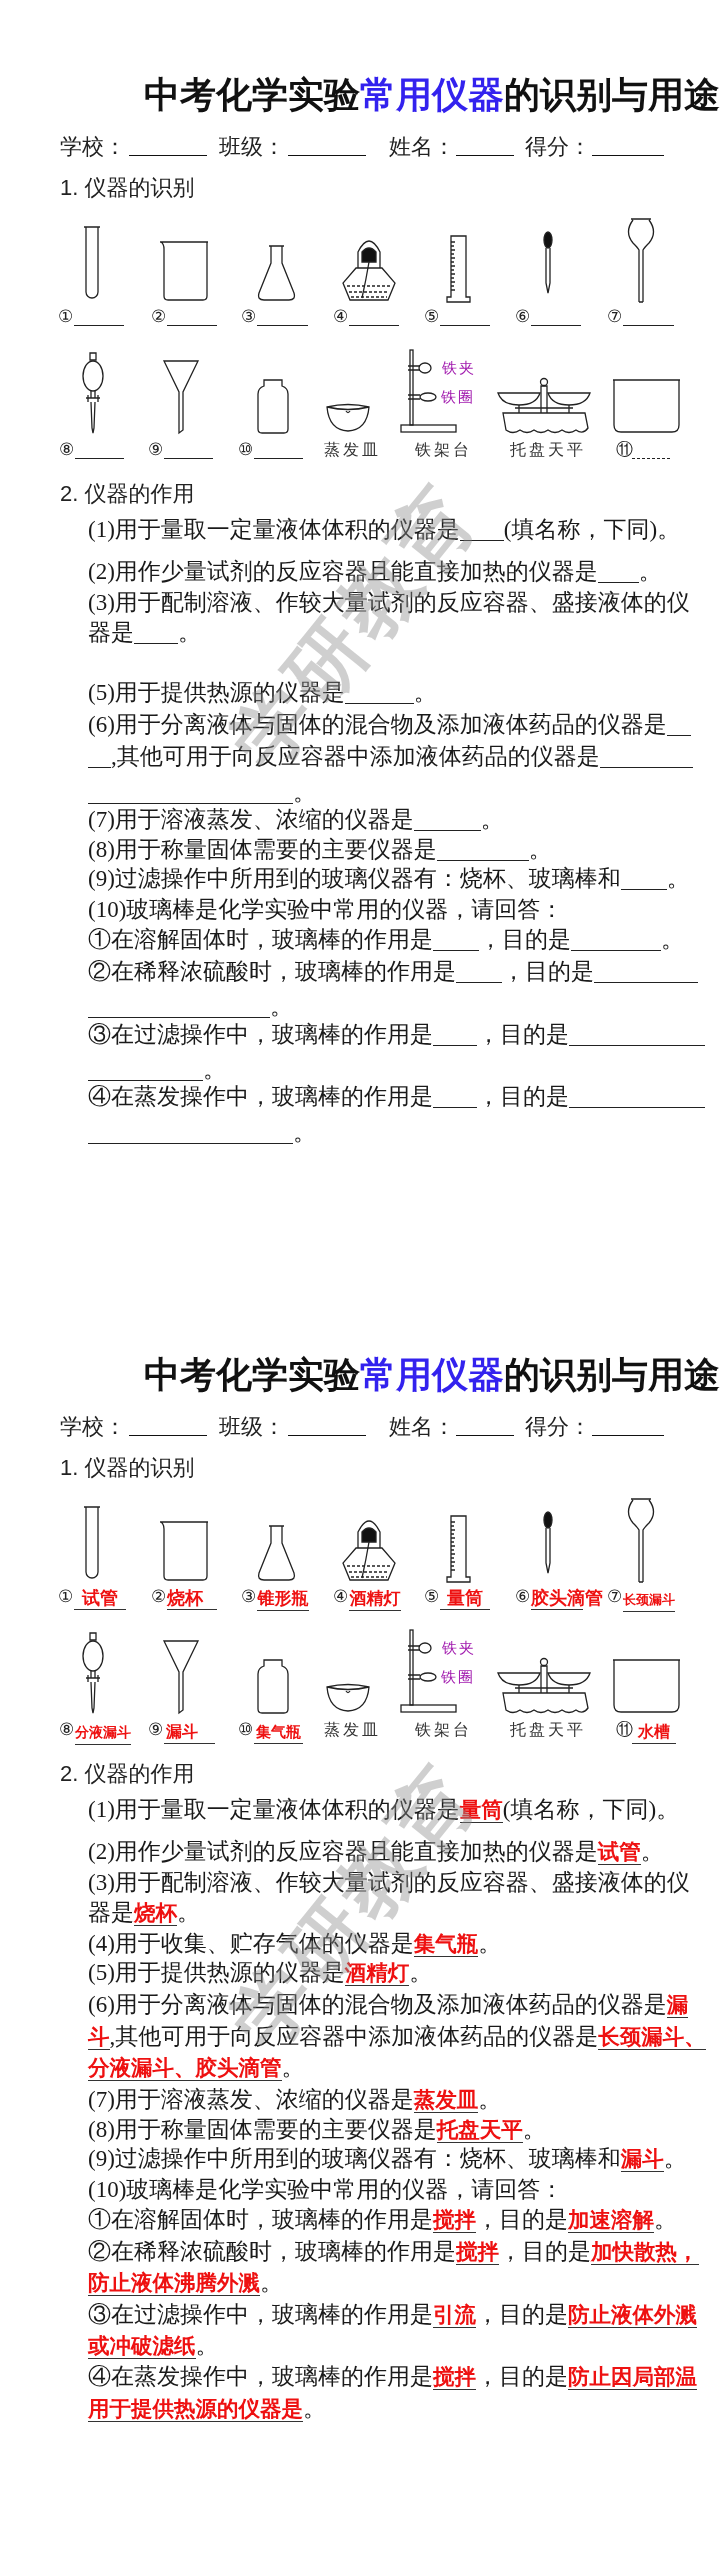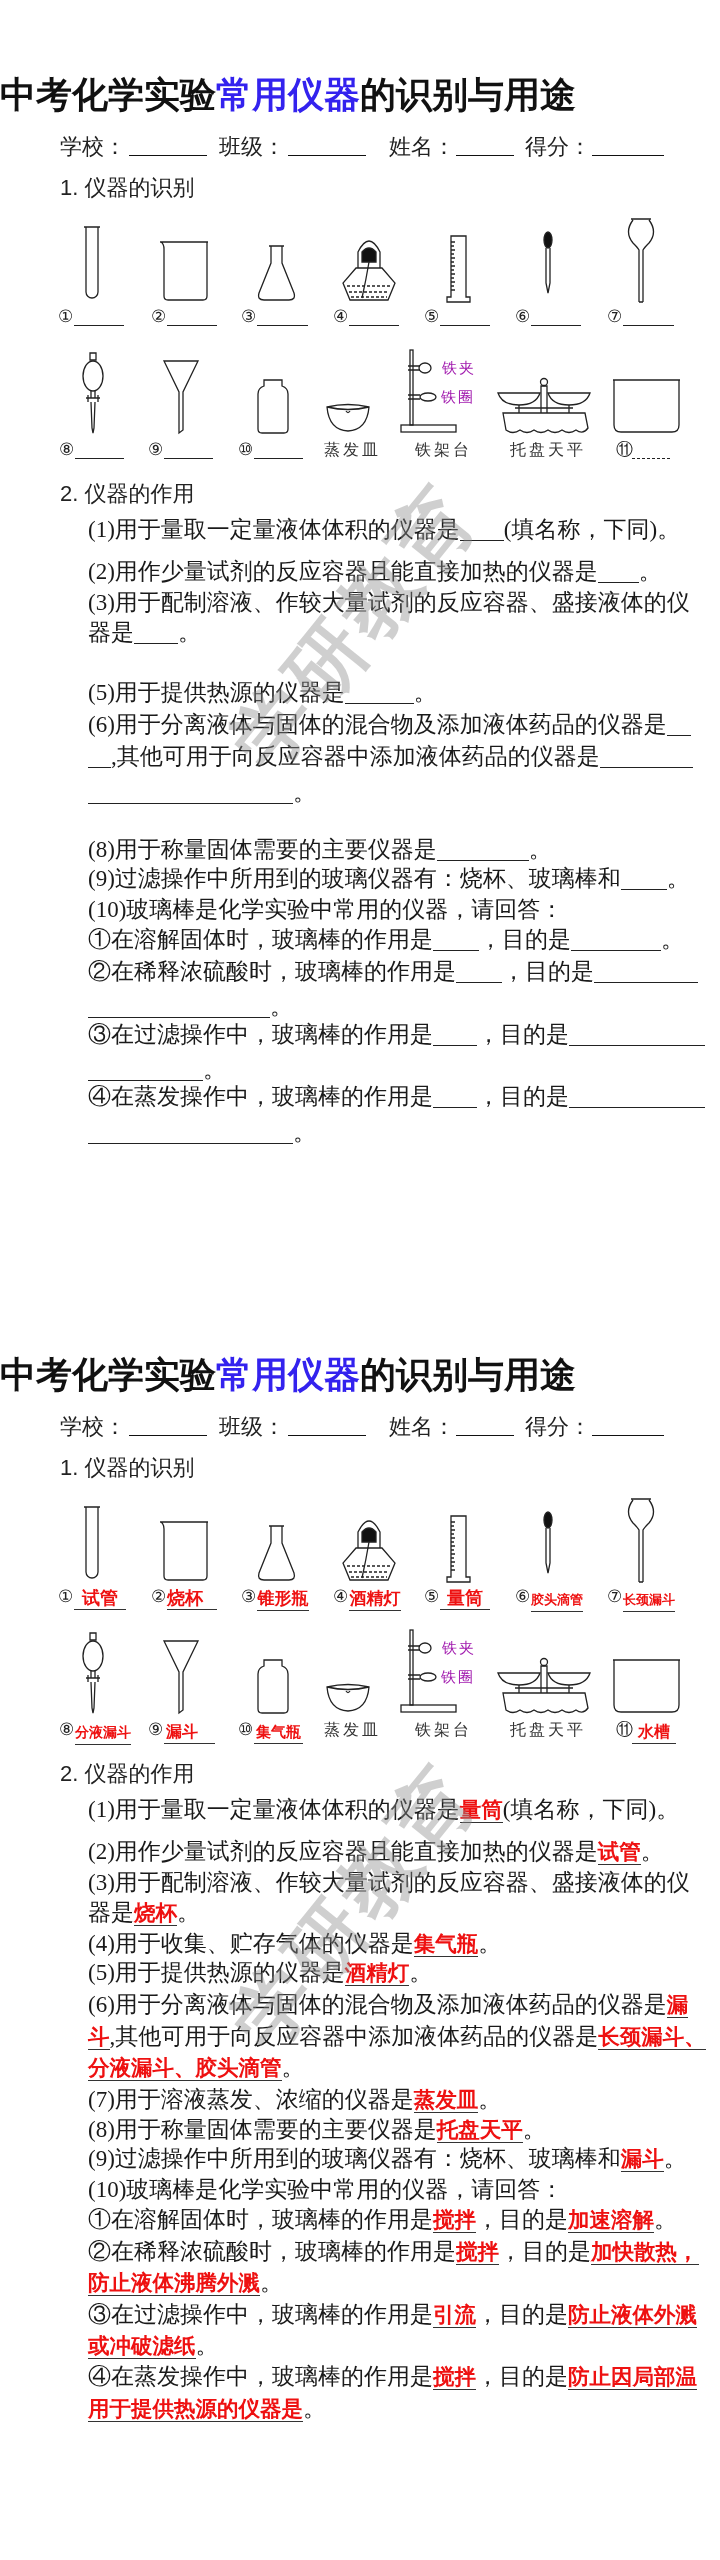--- a/index.html
+++ b/index.html
@@ -1,18 +1,18 @@
 <!DOCTYPE html>
 <html><head>
   <meta charset="utf-8">
   <style>
     html, body { margin:0; padding:0; background:#ffffff; }
     body { width:720px; }
     .page { position:relative; width:720px; height:1280px; overflow:hidden; background:#fff; color:#111; }
-    .title { position:absolute; left:0; top:74px; width:720px; height:42px; line-height:42px; text-align:left;
+    .title { position:absolute; left:0; top:74px; width:720px; height:42px; line-height:42px; text-align:right;
              font-family:"Liberation Sans", sans-serif; font-weight:bold; font-size:36px; color:#111; white-space:nowrap; }
     .title .hl { color:#3322ee; }
     .info { position:absolute; top:133px; height:28px; line-height:28px; font-size:22px;
             font-family:"Liberation Serif", serif; color:#222; white-space:nowrap; }
     .info-line { position:absolute; top:155px; height:0; border-bottom:1.5px solid #111; }
     .heading { position:absolute; left:60px; height:30px; line-height:30px; font-size:22px;
                font-family:"Liberation Sans", sans-serif; color:#222; white-space:nowrap; }
     .ln { position:absolute; left:60px; height:30px; line-height:30px; font-size:23px; white-space:nowrap;
           font-family:"Liberation Serif", serif; color:#1a1a1a;margin-left:28px; }
     .blank { display:inline-block; height:20px; border-bottom:1.3px solid #222; vertical-align:-4px; }
@@ -138,20 +138,21 @@
   <div class="heading" style="top:479px">2. 仪器的作用</div>
 
   <div class="ln" style="top:515px"><span>(1)用于量取一定量液体体积的仪器是</span><span class="blank" style="width:44px"></span><span>(填名称，下同)。</span></div>
   <div class="ln" style="top:557px"><span>(2)用作少量试剂的反应容器且能直接加热的仪器是</span><span class="blank" style="width:41px"></span><span>。</span></div>
   <div class="ln" style="top:588px">(3)用于配制溶液、作较大量试剂的反应容器、盛接液体的仪</div>
   <div class="ln" style="top:618px"><span>器是</span><span class="blank" style="width:44px"></span><span>。</span></div>
   <div class="ln" style="top:678px"><span>(5)用于提供热源的仪器是</span><span class="blank" style="width:69px"></span><span>。</span></div>
   <div class="ln" style="top:710px"><span>(6)用于分离液体与固体的混合物及添加液体药品的仪器是</span><span class="blank" style="width:24px"></span></div>
   <div class="ln" style="top:742px"><span class="blank" style="width:23px"></span><span>,其他可用于向反应容器中添加液体药品的仪器是</span><span class="blank" style="width:93px"></span></div>
   <div class="ln" style="top:778px"><span class="blank" style="width:205px"></span><span>。</span></div>
+  <div class="ln" style="top:805px"><span>(7)用于溶液蒸发、浓缩的仪器是</span><span class="blank" style="width:67px"></span><span>。</span></div>
   <div class="ln" style="top:835px"><span>(8)用于称量固体需要的主要仪器是</span><span class="blank" style="width:92px"></span><span>。</span></div>
   <div class="ln" style="top:864px"><span>(9)过滤操作中所用到的玻璃仪器有：烧杯、玻璃棒和</span><span class="blank" style="width:46px"></span><span>。</span></div>
   <div class="ln" style="top:895px">(10)玻璃棒是化学实验中常用的仪器，请回答：</div>
 
   <div class="ln" style="top:925px"><span>①在溶解固体时，玻璃棒的作用是</span><span class="blank" style="width:46px"></span><span>，目的是</span><span class="blank" style="width:90px"></span><span>。</span></div>
   <div class="ln" style="top:957px"><span>②在稀释浓硫酸时，玻璃棒的作用是</span><span class="blank" style="width:46px"></span><span>，目的是</span><span class="blank" style="width:104px"></span></div>
   <div class="ln" style="top:992px"><span class="blank" style="width:182px"></span><span>。</span></div>
   <div class="ln" style="top:1020px"><span>③在过滤操作中，玻璃棒的作用是</span><span class="blank" style="width:44px"></span><span>，目的是</span><span class="blank" style="width:136px"></span></div>
   <div class="ln" style="top:1055px"><span class="blank" style="width:115px"></span><span>。</span></div>
   <div class="ln" style="top:1082px"><span>④在蒸发操作中，玻璃棒的作用是</span><span class="blank" style="width:44px"></span><span>，目的是</span><span class="blank" style="width:136px"></span></div>
@@ -240,21 +241,21 @@
   </svg>
 
   <span class="part" style="left:442px;top:358px">铁夹</span>
   <span class="part" style="left:441px;top:387px">铁圈</span>
 
   <div class="lbl" style="left:58px;top:305px"><span class="num">①</span><span class="lbl-ans" style="width:52px">试管</span></div>
   <div class="lbl" style="left:151px;top:305px"><span class="num">②</span><span class="lbl-ans" style="width:50px;text-align:left">烧杯</span></div>
   <div class="lbl" style="left:241px;top:305px"><span class="num">③</span><span class="lbl-ans" style="width:52px;font-size:17px">锥形瓶</span></div>
   <div class="lbl" style="left:333px;top:305px"><span class="num">④</span><span class="lbl-ans" style="width:52px;font-size:17px">酒精灯</span></div>
   <div class="lbl" style="left:424px;top:305px"><span class="num">⑤</span><span class="lbl-ans" style="width:50px">量筒</span></div>
-  <div class="lbl" style="left:515px;top:305px"><span class="num">⑥</span><span class="lbl-ans" style="width:52px;font-size:13px">胶头滴管</span></div>
+  <div class="lbl" style="left:515px;top:305px"><span class="num">⑥</span><span class="lbl-ans" style="width:52px;font-size:18px">胶头滴管</span></div>
   <div class="lbl" style="left:607px;top:305px"><span class="num">⑦</span><span class="lbl-ans" style="width:52px;font-size:13px">长颈漏斗</span></div>
 
   <div class="lbl" style="left:59px;top:438px"><span class="num">⑧</span><span class="lbl-ans" style="width:56px;font-size:14px">分液漏斗</span></div>
   <div class="lbl" style="left:148px;top:438px"><span class="num">⑨</span><span class="lbl-ans" style="width:49px;font-size:16px;text-align:left;padding-left:2px">漏斗</span></div>
   <div class="lbl" style="left:238px;top:438px"><span class="num">⑩</span><span class="lbl-ans" style="width:49px;font-size:15px">集气瓶</span></div>
   <span class="cap" style="left:324px;top:438px">蒸发皿</span>
   <span class="cap" style="left:415px;top:438px">铁架台</span>
   <span class="cap" style="left:510px;top:438px">托盘天平</span>
   <div class="lbl" style="left:616px;top:438px"><span class="num">⑪</span><span class="lbl-ans" style="width:44px;font-size:16px">水槽</span></div>
 

